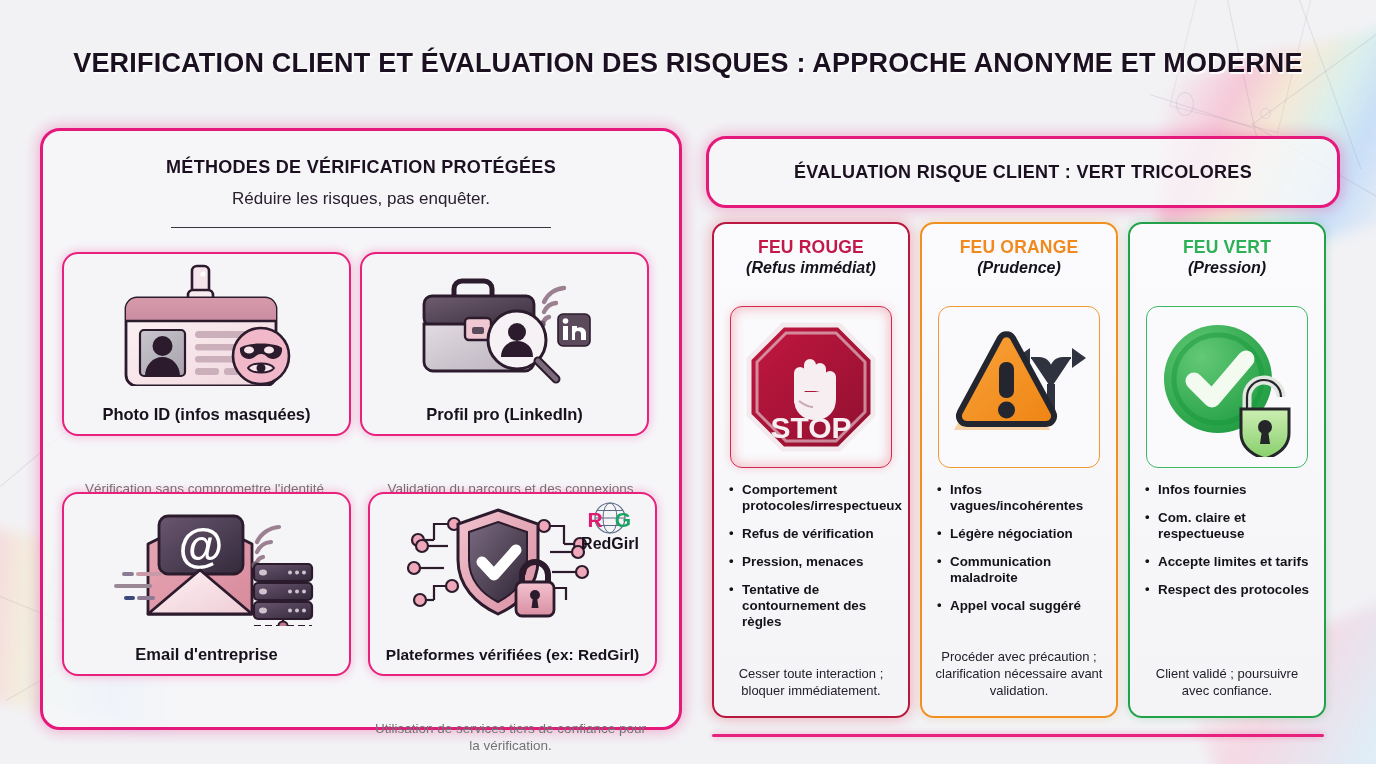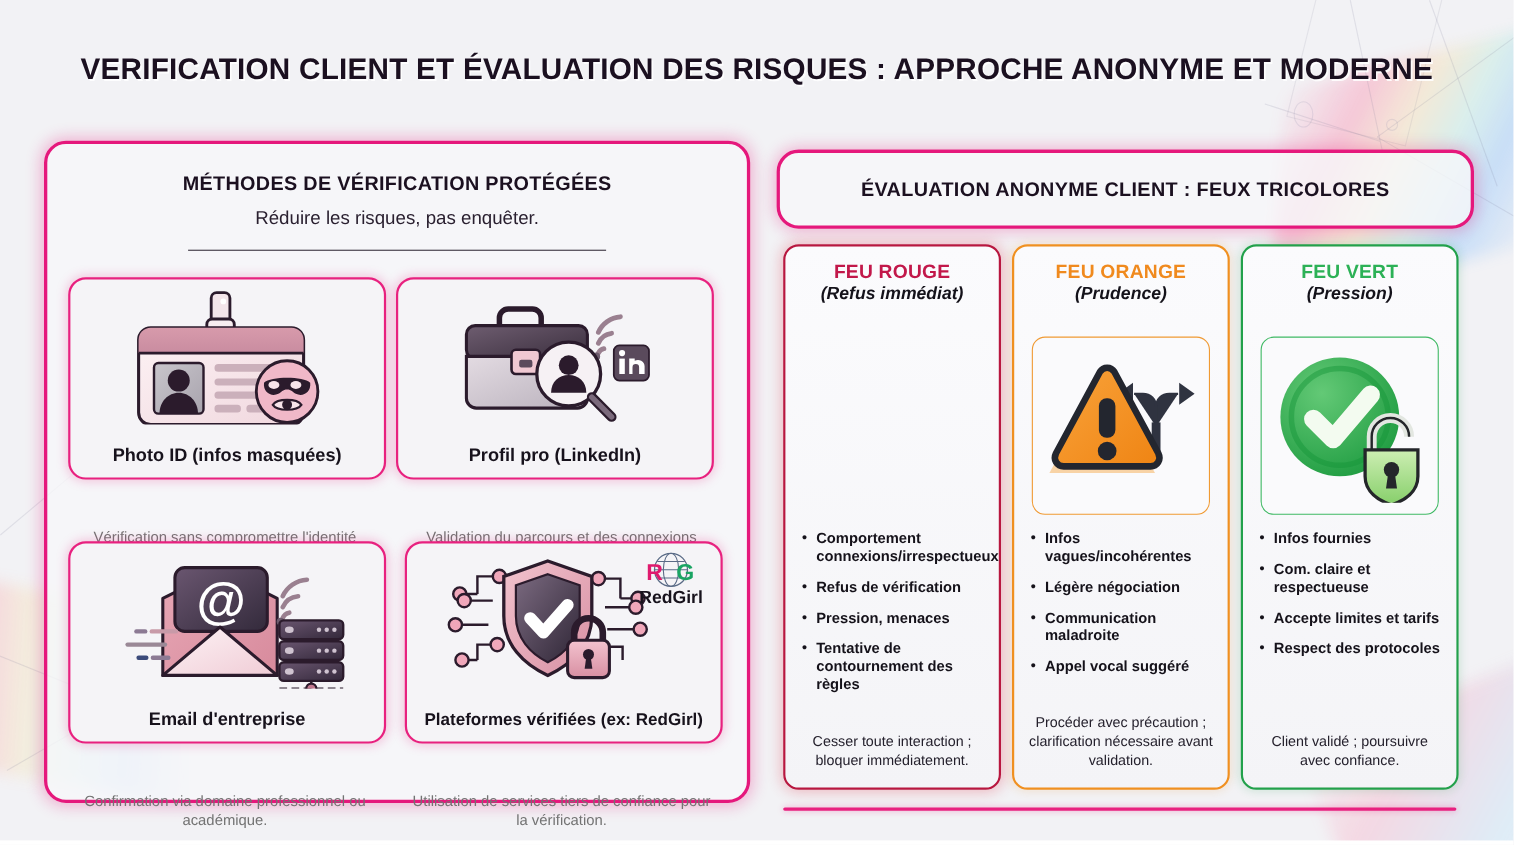--- a/index.html
+++ b/index.html
@@ -345,21 +345,20 @@
           <path d="M60 72h8" stroke="#8c7a94" stroke-width="4"></path>
           <path d="M74 72h22" stroke="#c89aa8" stroke-width="4"></path>
           <path d="M52 84h34" stroke="#9a8896" stroke-width="4"></path>
           <path d="M62 96h7" stroke="#3b4a7a" stroke-width="4"></path>
           <path d="M75 96h14" stroke="#8c7a94" stroke-width="4"></path>
         </g>
       </svg>
     </div>
     <div class="mcard-label">Email d'entreprise</div>
   </div>
-  <div class="mcard-cap" id="cap3">Confirmation via domaine professionnel ou académique.</div>
 
   <div class="mcard" id="mc4">
     <div class="mcard-art">
       <svg width="285" height="124" viewBox="0 0 285 124">
         <defs>
           <linearGradient id="shOut" x1="0" y1="0" x2="1" y2="1">
             <stop offset="0" stop-color="#f2c3ce"></stop>
               <stop offset="1" stop-color="#d78fa2"></stop>
           </linearGradient>
           <linearGradient id="shIn" x1="0" y1="0" x2="1" y2="1">
@@ -416,28 +415,48 @@
         <text x="16" y="25" font-family="'Liberation Sans',sans-serif" font-size="21" font-weight="700" fill="#e01a6e" text-anchor="middle">R</text>
         <text x="44" y="25" font-family="'Liberation Sans',sans-serif" font-size="21" font-weight="700" fill="#1aa463" text-anchor="middle">G</text>
       </svg>
       <div style="font-size:16px; font-weight:700; color:#17121c; margin-top:-1px;">RedGirl</div>
     </div>
     <div class="mcard-label" style="font-size:15.5px;">Plateformes vérifiées (ex: RedGirl)</div>
   </div>
   <div class="mcard-cap" id="cap4">Utilisation de services tiers de confiance pour la vérification.</div>
 
   <div class="panel" id="panel-right">
-    <div class="panel-title">ÉVALUATION ANONYME CLIENT : FEUX TRICOLORES</div>
+    <div class="panel-title">ÉVALUATION RISQUE CLIENT : VERT TRICOLORES</div>
   </div>
 
   <div class="tl-col" id="tl-red">
     <div class="tl-title">FEU ROUGE</div>
     <div class="tl-sub">(Refus immédiat)</div>
+    <div class="tl-iconbox">
+      <svg width="140" height="140" viewBox="0 0 140 140">
+        <defs>
+          <linearGradient id="stopG" x1="0" y1="0" x2="1" y2="1">
+            <stop offset="0" stop-color="#c4173f"></stop>
+              <stop offset="1" stop-color="#8e1030"></stop>
+          </linearGradient>
+        </defs>
+        <polygon points="42,8 98,8 132,42 132,98 98,132 42,132 8,98 8,42" fill="url(#stopG)" stroke="#f3eaee" stroke-width="5"></polygon>
+        <polygon points="45,16 95,16 124,45 124,95 95,124 45,124 16,95 16,45" fill="none" stroke="#e5c9d2" stroke-width="3" opacity=".65"></polygon>
+        <g fill="#f6eef1" stroke="#f6eef1" stroke-width="2" stroke-linejoin="round">
+          <path d="M54 86V56a5 5 0 0 1 10 0v18"></path>
+          <path d="M64 74V48a5 5 0 0 1 10 0v26"></path>
+          <path d="M74 74V52a5 5 0 0 1 10 0v24"></path>
+          <path d="M84 76V60a5 5 0 0 1 10 0v22c0 12-8 20-20 20s-20-8-20-20v-6z"></path>
+        </g>
+        <path d="M58 84c4 3 8 6 14 6" fill="none" stroke="#c9a6b4" stroke-width="2"></path>
+        <text x="70" y="121" font-family="'Liberation Sans',sans-serif" font-size="30" font-weight="700" fill="#f6eef1" text-anchor="middle">STOP</text>
+      </svg>
+    </div>
     <ul class="tl-list">
-      <li>Comportement connexions/irrespectueux</li>
+      <li>Comportement protocoles/irrespectueux</li>
       <li>Refus de vérification</li>
       <li>Pression, menaces</li>
       <li>Tentative de contournement des règles</li>
     </ul>
     <div class="tl-foot">Cesser toute interaction ; bloquer immédiatement.</div>
   </div>
 
   <div class="tl-col" id="tl-orange">
     <div class="tl-title">FEU ORANGE</div>
     <div class="tl-sub">(Prudence)</div>

